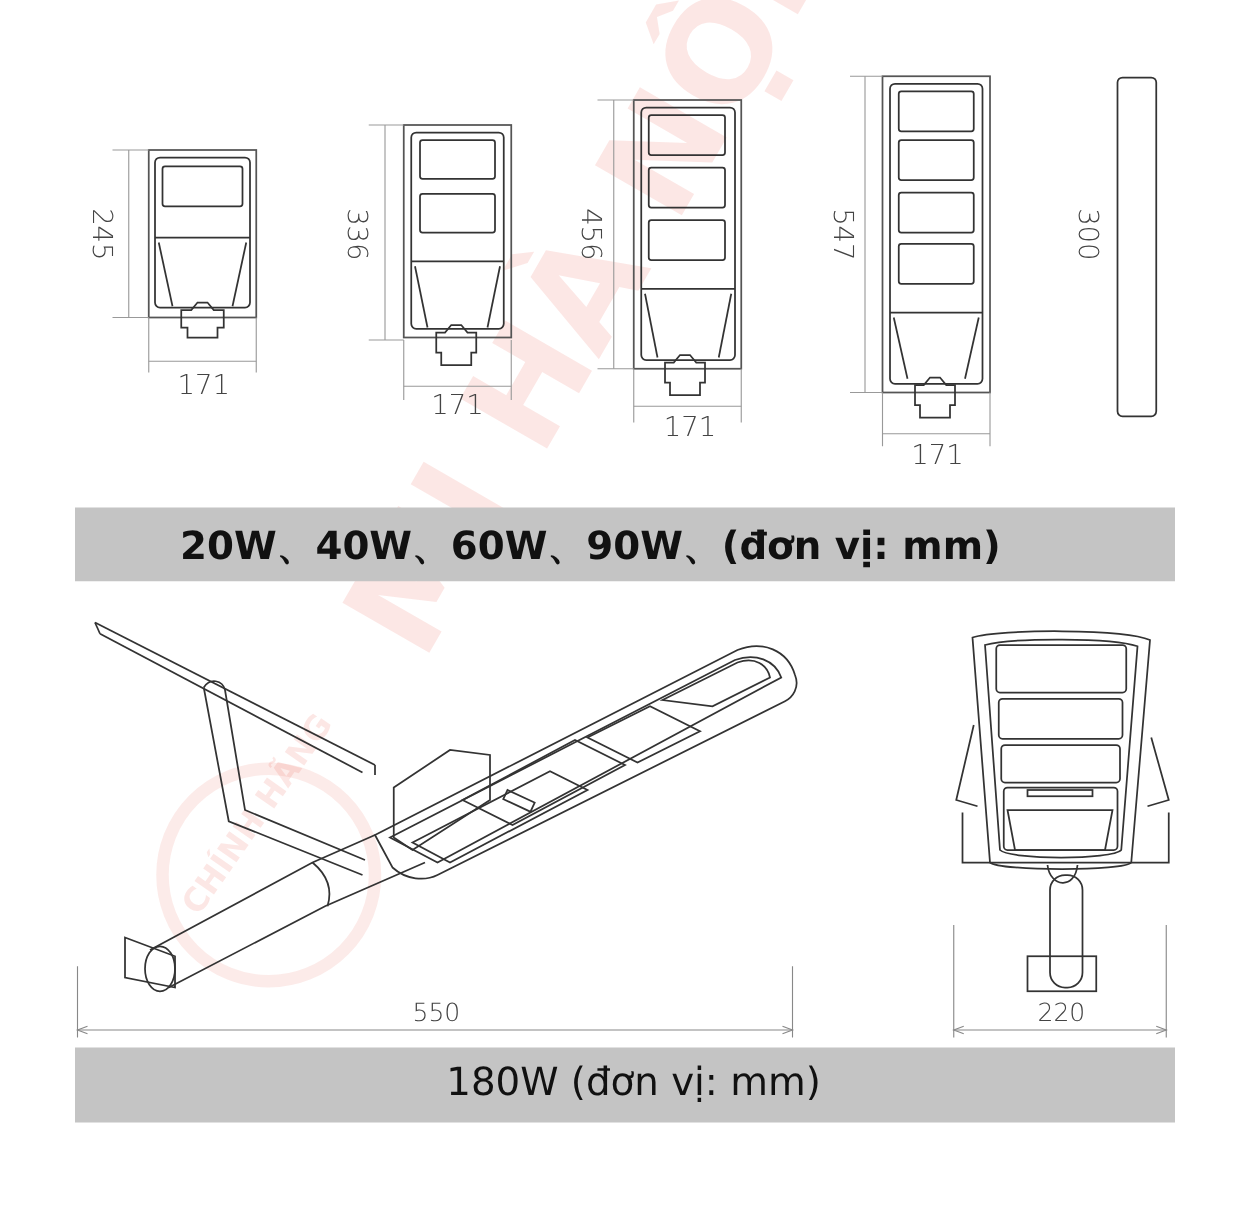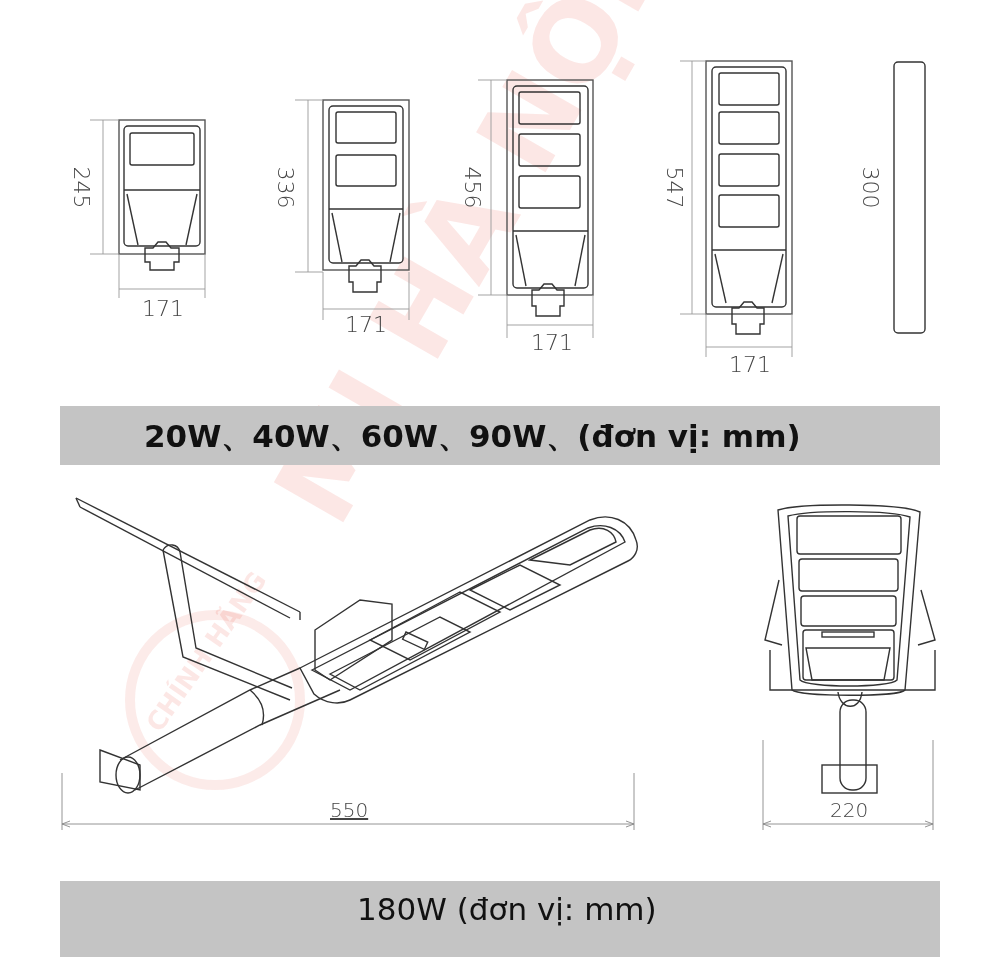--- a/index.html
+++ b/index.html
@@ -173,18 +173,18 @@
 
 <div class="dimtxt v" style="left:653px; top:175px;">547</div>
 <div class="dimtxt" style="left:729px; top:352px;">171</div>
 
 <div class="dimtxt v" style="left:849px; top:175px;">300</div>
 
 <div class="banner" style="left:60px; top:406px; width:880px; height:59px;font-weight:bold;">
   <span style="left:84px; top:10px;">20W、40W、60W、90W、(đơn vị: mm)</span>
 </div>
 
-<div class="dimtxt" style="left:330px; top:798px; font-size:20px;text-decoration:underline;">550</div>
+<div class="dimtxt" style="left:330px; top:798px; font-size:20px;">550</div>
 <div class="dimtxt" style="left:830px; top:798px; font-size:20px;text-align:center;">220</div>
 
-<div class="banner" style="left:60px; top:881px; width:880px; height:76px;text-decoration:underline;">
+<div class="banner" style="left:60px; top:838px; width:880px; height:60px;text-decoration:underline;">
   <span style="left:297px; top:10px;">180W (đơn vị: mm)</span>
 </div>
 
 </body></html>

